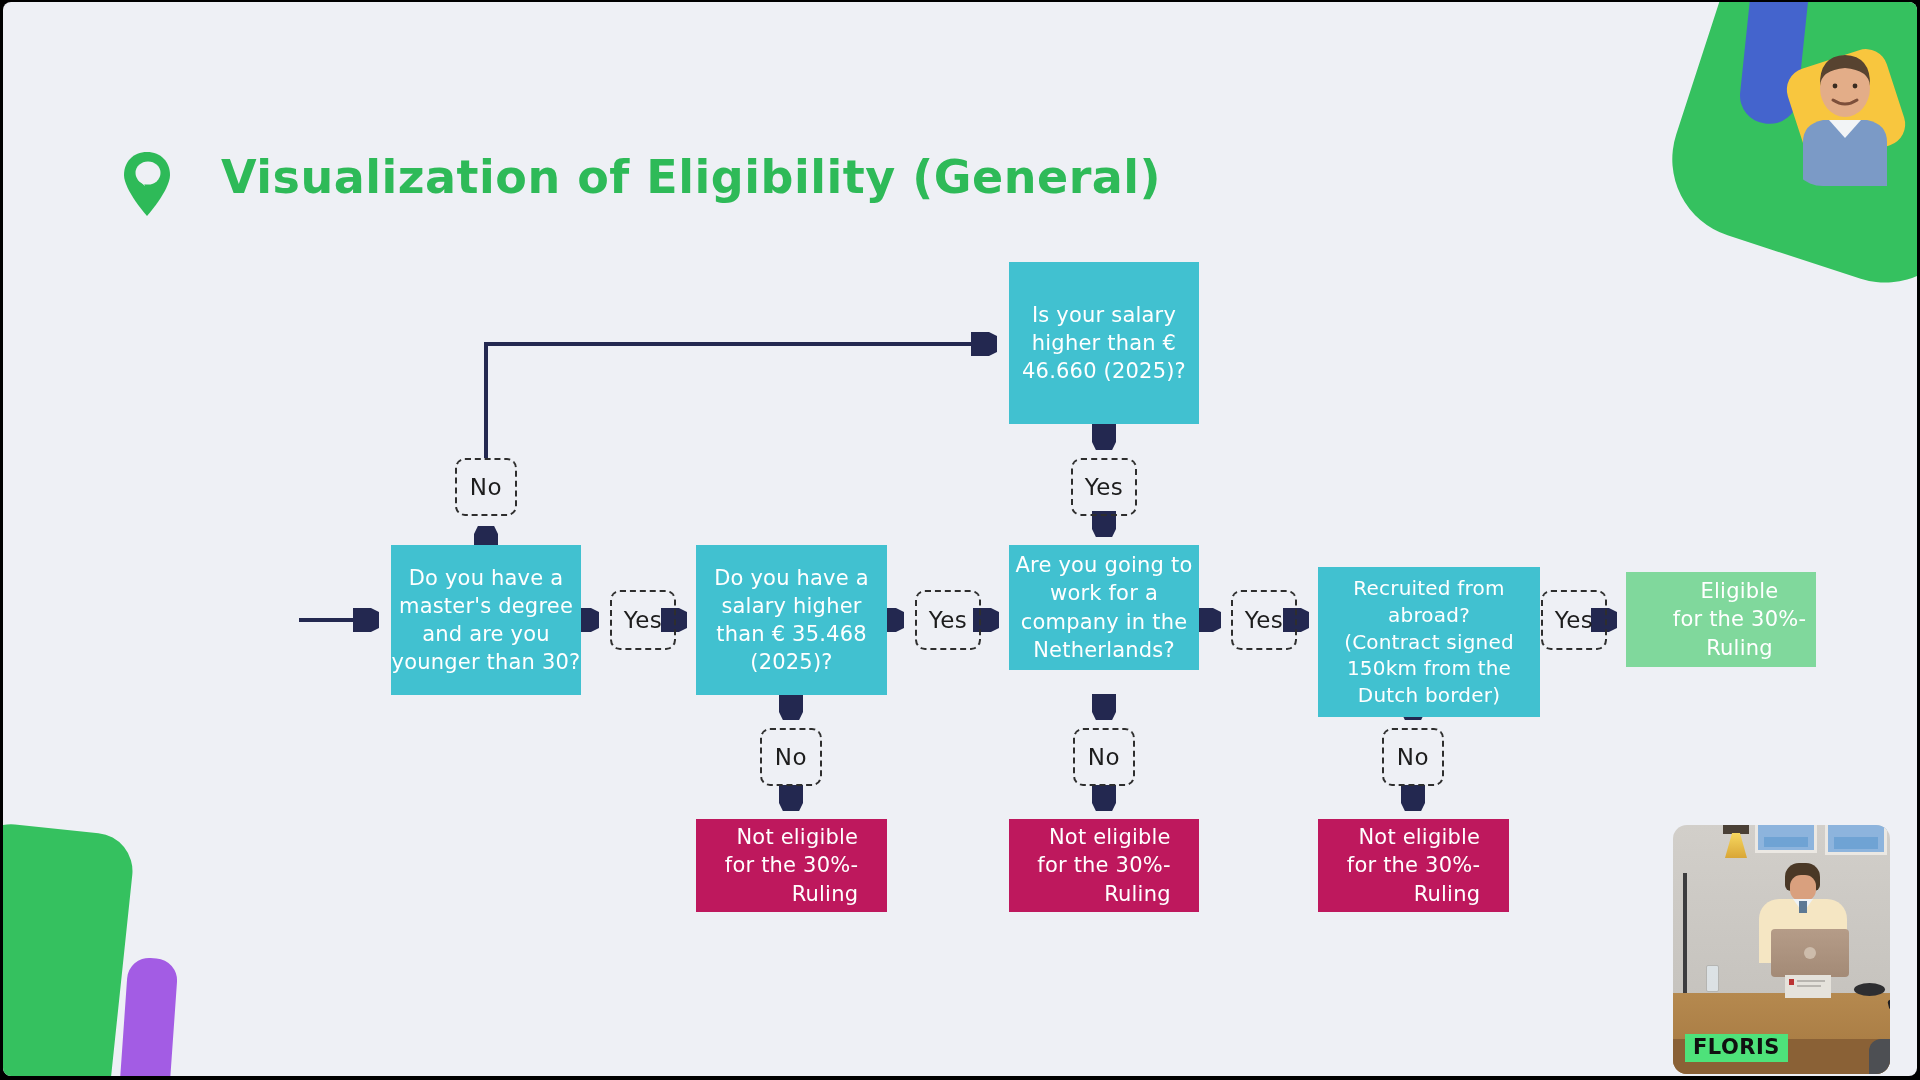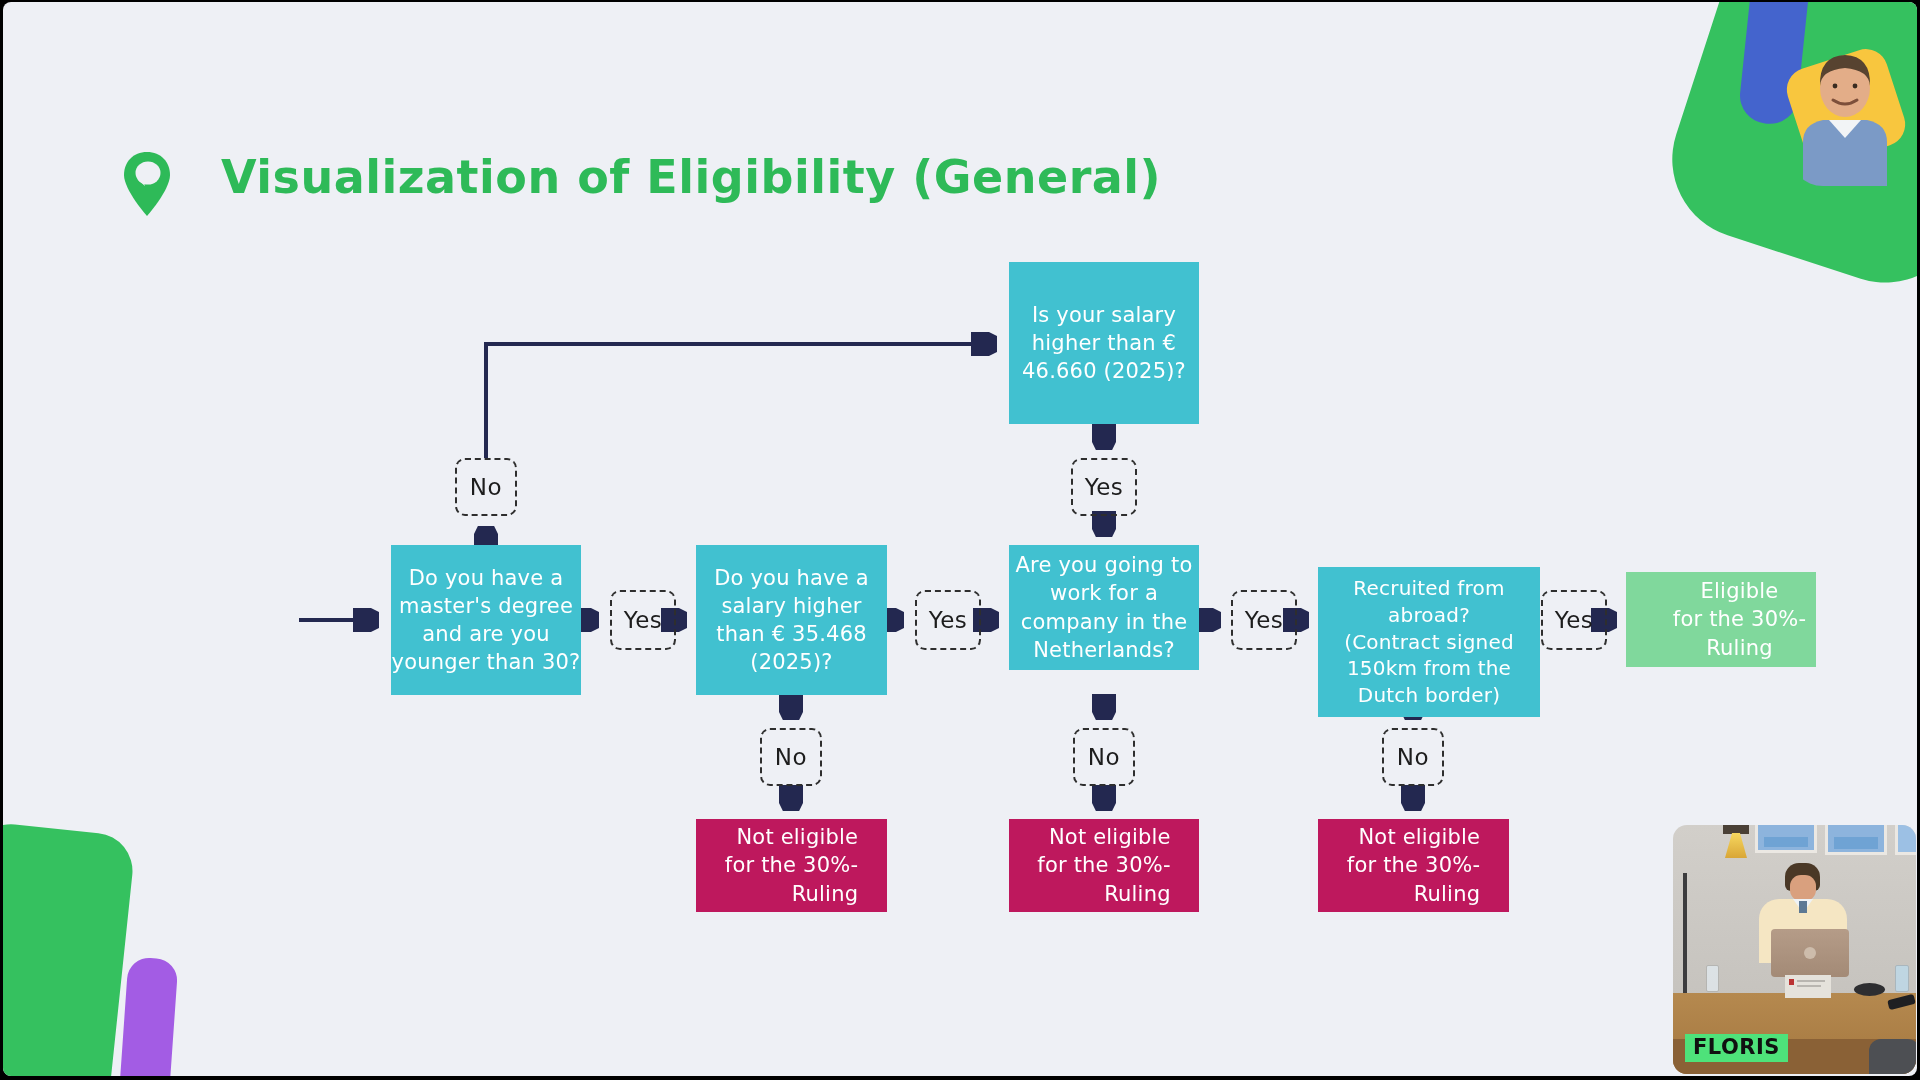--- a/index.html
+++ b/index.html
@@ -59,21 +59,21 @@
   .blob-green-bl  { left:-42px; top:826px; width:160px; height:300px; background:#35c15f;
                     border-radius:38px; transform:rotate(6deg); }
   .blob-purple-bl { left:120px; top:956px; width:50px; height:160px; background:#a35ce4;
                     border-radius:22px; transform:rotate(4deg); }
 
   
   .presenter { position:absolute; left:1786px; top:44px; width:112px; height:140px;
                overflow:hidden; border-radius:12px 12px 12px 34px; }
 
   
-  .video-tile { position:absolute; left:1670px; top:823px; width:243px; height:249px;
+  .video-tile { position:absolute; left:1670px; top:823px; width:217px; height:249px;
                 border-radius:14px; overflow:hidden;
                 background:linear-gradient(#d2cfca,#c6c3be 70%); }
   .video-tile .el { position:absolute; }
   .rod    { left:10px; top:48px; width:4px; height:134px; background:#3c3c3e; }
   .lampmount { left:50px; top:0; width:26px; height:9px; background:#4a4036; }
   .lampshade { left:52px; top:8px; width:22px; height:25px; background:linear-gradient(#f4d65e,#d8a galaxia); background:linear-gradient(#f6d75f,#d9a637); clip-path:polygon(32% 0,68% 0,100% 100%,0 100%); }
   .pic { border:3px solid #ebe8e3; background:#8db4dd; }
   .pic1 { left:82px;  top:-4px; width:62px; height:32px; }
   .pic2 { left:152px; top:-4px; width:62px; height:34px; }
   .pic3 { left:222px; top:-4px; width:26px; height:34px; background:#9cc0e4; }

